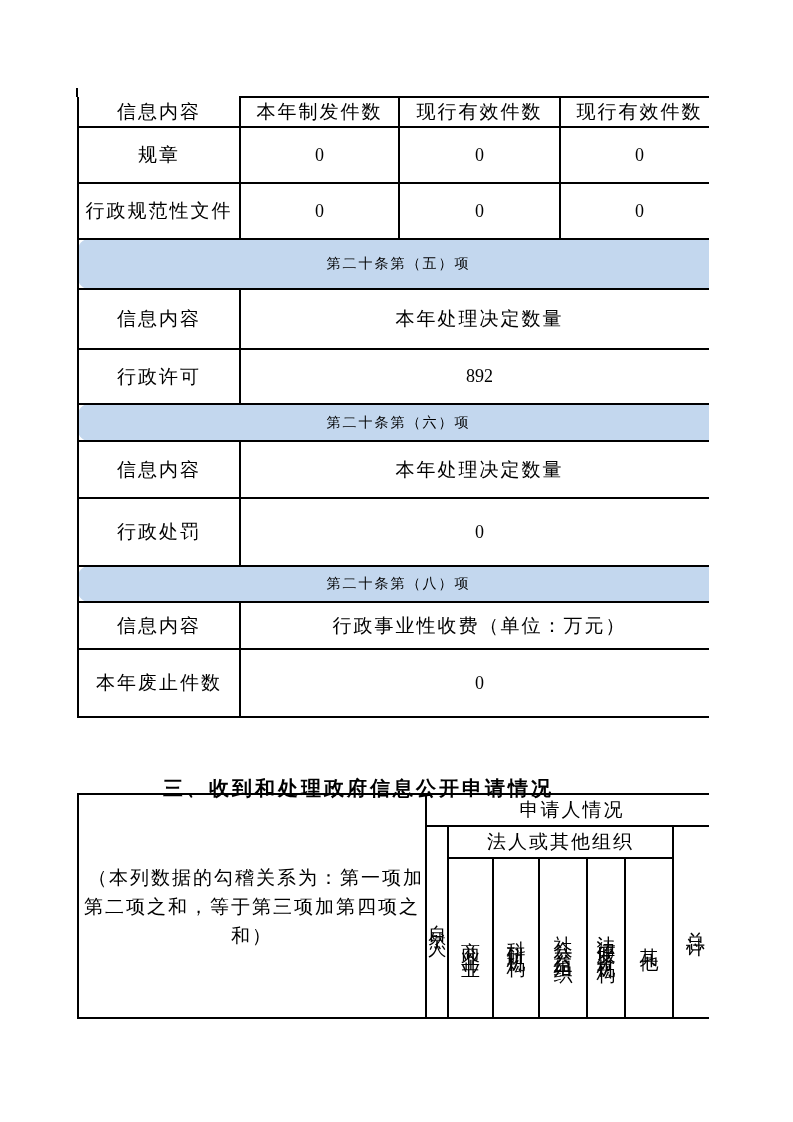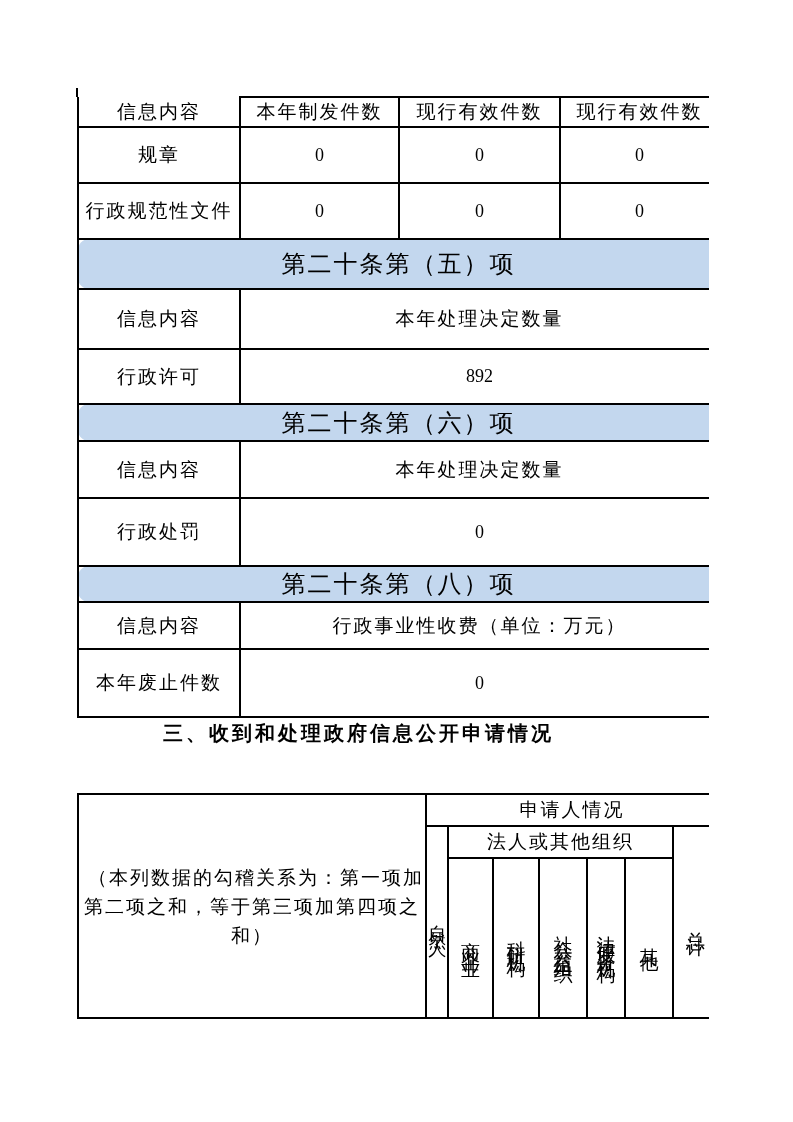--- a/index.html
+++ b/index.html
@@ -35,31 +35,31 @@
     padding:0;
     overflow:hidden;
   }
   .no-top{border-top:none !important;}
 
   .top-table{left:77px;top:96px;width:641px;}
   .bottom-table{left:77px;top:793px;width:640px;}
 
   td.banner{
     background:var(--banner-bg);
-    font-size:24px;
+    font-size:14px;
     border-radius:11px;
   }
   td.num{
     font-family:"Liberation Serif","DejaVu Serif",serif;
     font-size:18px;
     letter-spacing:0;
   }
 
   .section-heading{
-    position:absolute;left:77px;top:720px;width:660px;
+    position:absolute;left:77px;top:775px;width:660px;
     font-size:20px;font-weight:bold;letter-spacing:3px;
     white-space:nowrap;
     padding-left:86px;box-sizing:border-box;
   }
 
   td.note-cell{
     text-align:left;
     padding:0 8px;
     text-indent:8px;
     line-height:29px;

